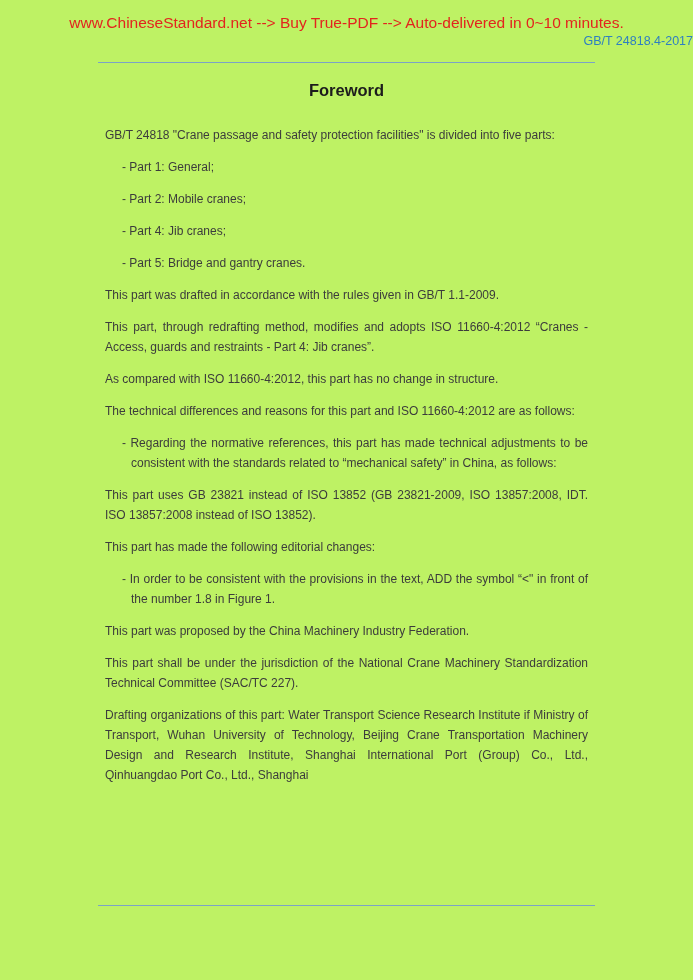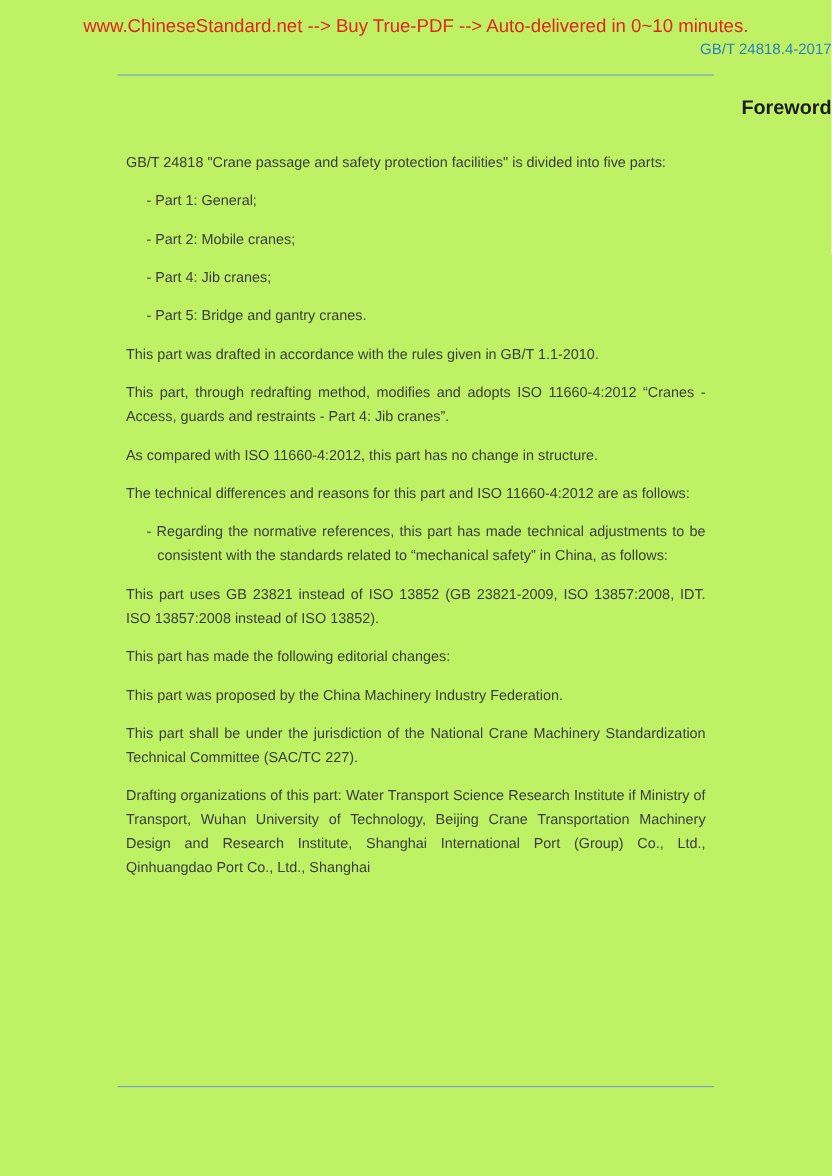--- a/index.html
+++ b/index.html
@@ -44,21 +44,21 @@
     border-top: 1px solid #7ba3c6;
   }
   .rule-top { top: 62px; }
   .rule-bottom { top: 905px; }
   .doc-title {
     position: absolute;
     top: 81px;
     left: 0;
     width: 100%;
     margin: 0;
-    text-align: right;
+    text-align: center;
     font-size: 16.5px;
     font-weight: bold;
     color: #1c1c1c;
   }
   
   .body {
     position: absolute;
     top: 125px;
     left: 105px;
     width: 483px;
@@ -107,27 +107,28 @@
   <div class="rule rule-top"></div>
 
   <h1 class="doc-title">Foreword</h1>
 
   <div class="body">
     <p>GB/T 24818 "Crane passage and safety protection facilities" is divided into five parts:</p>
     <p class="part-item">- Part 1: General;</p>
     <p class="part-item">- Part 2: Mobile cranes;</p>
     <p class="part-item">- Part 4: Jib cranes;</p>
     <p class="part-item">- Part 5: Bridge and gantry cranes.</p>
-    <p>This part was drafted in accordance with the rules given in GB/T 1.1-2010.</p>
+    <p>This part was drafted in accordance with the rules given in GB/T 1.1-2009.</p>
     <p class="justify">This part, through redrafting method, modifies and adopts ISO 11660-4:2012 “Cranes - Access, guards and restraints - Part 4: Jib cranes”.</p>
     <p>As compared with ISO 11660-4:2012, this part has no change in structure.</p>
     <p class="justify">The technical differences and reasons for this part and ISO 11660-4:2012 are as follows:</p>
     <p class="hang">- Regarding the normative references, this part has made technical adjustments to be consistent with the standards related to “mechanical safety” in China, as follows:</p>
     <p class="justify">This part uses GB 23821 instead of ISO 13852 (GB 23821-2009, ISO 13857:2008, IDT. ISO 13857:2008 instead of ISO 13852).</p>
     <p>This part has made the following editorial changes:</p>
+    <p class="hang">- In order to be consistent with the provisions in the text, ADD the symbol “&lt;" in front of the number 1.8 in Figure 1.</p>
     <p>This part was proposed by the China Machinery Industry Federation.</p>
     <p class="justify">This part shall be under the jurisdiction of the National Crane Machinery Standardization Technical Committee (SAC/TC 227).</p>
     <p class="justify">Drafting organizations of this part: Water Transport Science Research Institute if Ministry of Transport, Wuhan University of Technology, Beijing Crane Transportation Machinery Design and Research Institute, Shanghai International Port (Group) Co., Ltd., Qinhuangdao Port Co., Ltd., Shanghai</p>
   </div>
 
   <div class="rule rule-bottom"></div>
 
 
 </div>
 

